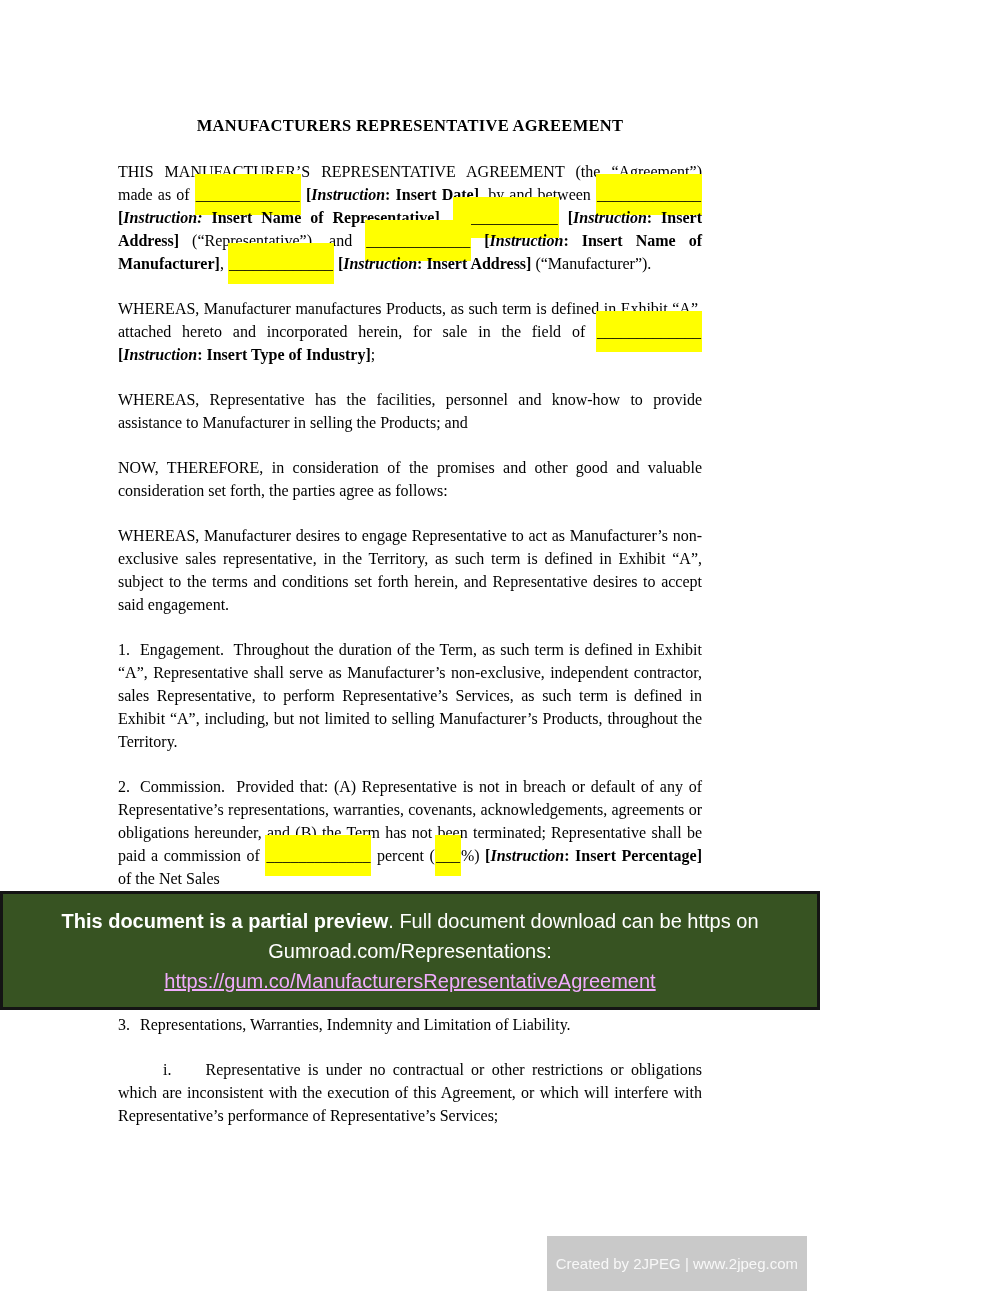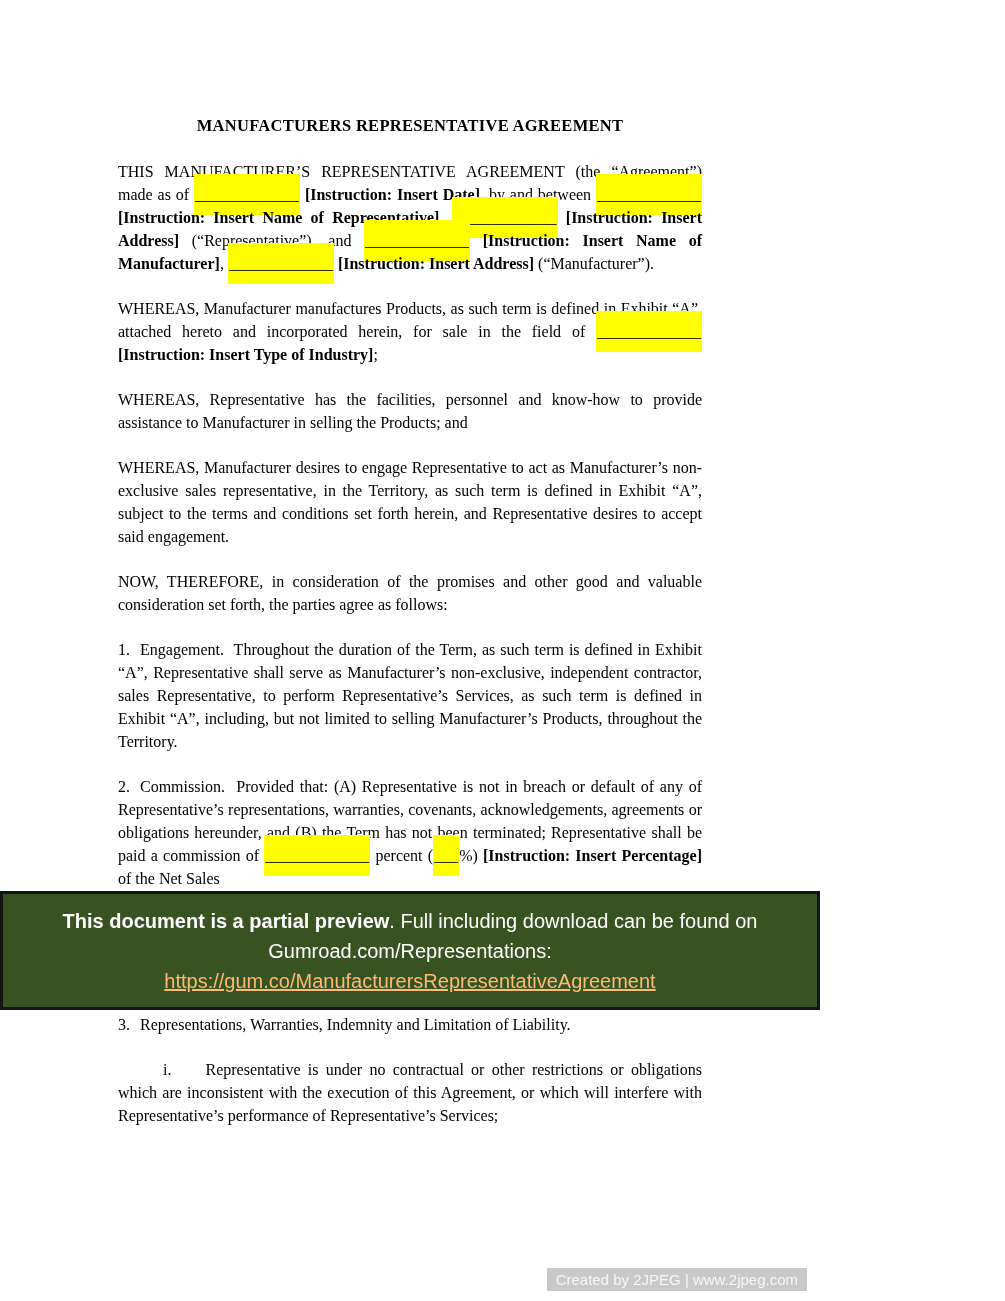--- a/index.html
+++ b/index.html
@@ -32,75 +32,75 @@
   }
   .para{
     margin:0 0 22px 0;
     text-align:justify;
   }
   .para.tight{margin-bottom:0;}
   .para-a{padding-left:30px;text-align:left;}
   .para-i{text-indent:45px;}
   .seg-n{}
   .seg-b{font-weight:bold;}
-  .seg-bi{font-weight:bold;}
+  .seg-bi{font-weight:bold;font-style:italic;}
   .seg-u{}
   .seg-h{background:var(--highlight);padding:12px 1px;}
   .seg-m{margin-right:10px;}
   .seg-ma{margin-right:12px;}
   .seg-mw{margin-right:34px;}
   .banner{
     margin:1px -118px 3px -118px;
     background:var(--banner_bg);
     border:3px solid var(--banner_border);
     padding:12px 40px 11px 40px;
     text-align:center;
     font-family:"Liberation Sans", sans-serif;
     font-size:20px;
     line-height:30px;
     color:#ffffff;
   }
   .banner p{margin:0;}
   .banner .bold{font-weight:bold;}
-  .banner-link{color:#fdba74;text-decoration:underline;cursor:pointer;}
+  .banner-link{color:#f0abfc;text-decoration:underline;cursor:pointer;}
   .watermark{
     position:absolute;
     right:13px;
     bottom:10px;
     background:var(--watermark_bg);
     color:var(--watermark_text);
     font-family:"Liberation Sans", sans-serif;
     font-size:15px;
     line-height:19px;
-    padding:2px 9px;
+    padding:18px 9px;
   }
 </style>
 </head>
 <body>
 
 <div class="page">
 
   <h1 class="title">MANUFACTURERS REPRESENTATIVE AGREEMENT</h1>
 
   <p class="para"><span class="seg-n">THIS MANUFACTURER’S REPRESENTATIVE AGREEMENT (the “Agreement”) made as of </span><span class="seg-h">_____________</span><span class="seg-n"> </span><span class="seg-b">[</span><span class="seg-bi">Instruction</span><span class="seg-b">: Insert Date]</span><span class="seg-n">, by and between </span><span class="seg-h">_____________</span><span class="seg-n"> </span><span class="seg-b">[</span><span class="seg-bi">Instruction:</span><span class="seg-b"> Insert Name of Representative]</span><span class="seg-n">, </span><span class="seg-h">_____________</span><span class="seg-n"> </span><span class="seg-b">[</span><span class="seg-bi">Instruction</span><span class="seg-b">: Insert Address]</span><span class="seg-n"> (“Representative”), and </span><span class="seg-h">_____________</span><span class="seg-n"> </span><span class="seg-b">[</span><span class="seg-bi">Instruction</span><span class="seg-b">: Insert Name of Manufacturer]</span><span class="seg-n">, </span><span class="seg-h">_____________</span><span class="seg-n"> </span><span class="seg-b">[</span><span class="seg-bi">Instruction</span><span class="seg-b">: Insert Address]</span><span class="seg-n"> (“Manufacturer”).</span></p>
 
   <p class="para"><span class="seg-n">WHEREAS, Manufacturer manufactures Products, as such term is defined in Exhibit “A”, attached hereto and incorporated herein, for sale in the field of </span><span class="seg-h">_____________</span><span class="seg-n"> </span><span class="seg-b">[</span><span class="seg-bi">Instruction</span><span class="seg-b">: Insert Type of Industry]</span><span class="seg-n">;</span></p>
 
   <p class="para"><span class="seg-n">WHEREAS, Representative has the facilities, personnel and know-how to provide assistance to Manufacturer in selling the Products; and</span></p>
 
+  <p class="para"><span class="seg-n">NOW, THEREFORE, in consideration of the promises and other good and valuable consideration set forth, the parties agree as follows:</span></p>
+
   <p class="para"><span class="seg-n">WHEREAS, Manufacturer desires to engage Representative to act as Manufacturer’s non-exclusive sales representative, in the Territory, as such term is defined in Exhibit “A”, subject to the terms and conditions set forth herein, and Representative desires to accept said engagement.</span></p>
-
-  <p class="para"><span class="seg-n">NOW, THEREFORE, in consideration of the promises and other good and valuable consideration set forth, the parties agree as follows:</span></p>
 
   <p class="para"><span class="seg-m">1.</span><span class="seg-u">Engagement</span><span class="seg-n">.&nbsp; Throughout the duration of the Term, as such term is defined in Exhibit “A”, Representative shall serve as Manufacturer’s non-exclusive, independent contractor, sales Representative, to perform Representative’s Services, as such term is defined in Exhibit “A”, including, but not limited to selling Manufacturer’s Products, throughout the Territory.</span></p>
 
   <p class="para tight"><span class="seg-m">2.</span><span class="seg-u">Commission</span><span class="seg-n">.&nbsp; Provided that: (A) Representative is not in breach or default of any of Representative’s representations, warranties, covenants, acknowledgements, agreements or obligations hereunder, and (B) the Term has not been terminated; Representative shall be paid a commission of </span><span class="seg-h">_____________</span><span class="seg-n"> percent (</span><span class="seg-h">___</span><span class="seg-n">%) </span><span class="seg-b">[</span><span class="seg-bi">Instruction</span><span class="seg-b">: Insert Percentage]</span><span class="seg-n"> of the Net Sales</span></p>
 
   <div class="banner">
-    <p><span class="bold">This document is a partial preview</span><span>. Full including download can be found on</span></p>
+    <p><span class="bold">This document is a partial preview</span><span>. Full document download can be https on</span></p>
     <p>Gumroad.com/Representations:</p>
     <p><a href="#" class="banner-link">https://gum.co/ManufacturersRepresentativeAgreement</a></p>
   </div>
 
 
   <p class="para"><span class="seg-m">3.</span><span class="seg-u">Representations, Warranties, Indemnity and Limitation of Liability</span><span class="seg-n">.</span></p>
 
 
   <p class="para para-i"><span class="seg-mw">i.</span><span class="seg-n">Representative is under no contractual or other restrictions or obligations which are inconsistent with the execution of this Agreement, or which will interfere with Representative’s performance of Representative’s Services;</span></p>
 

